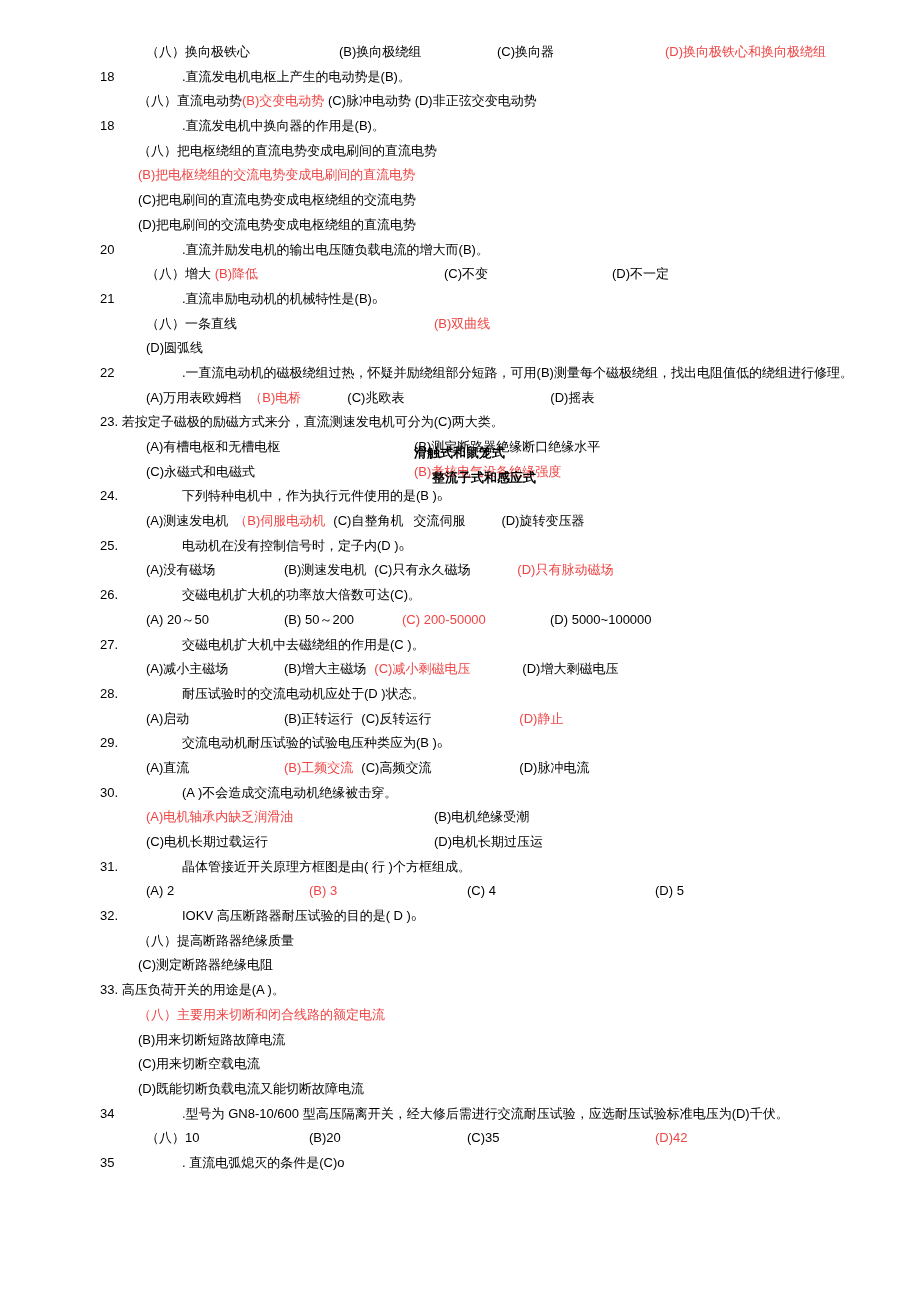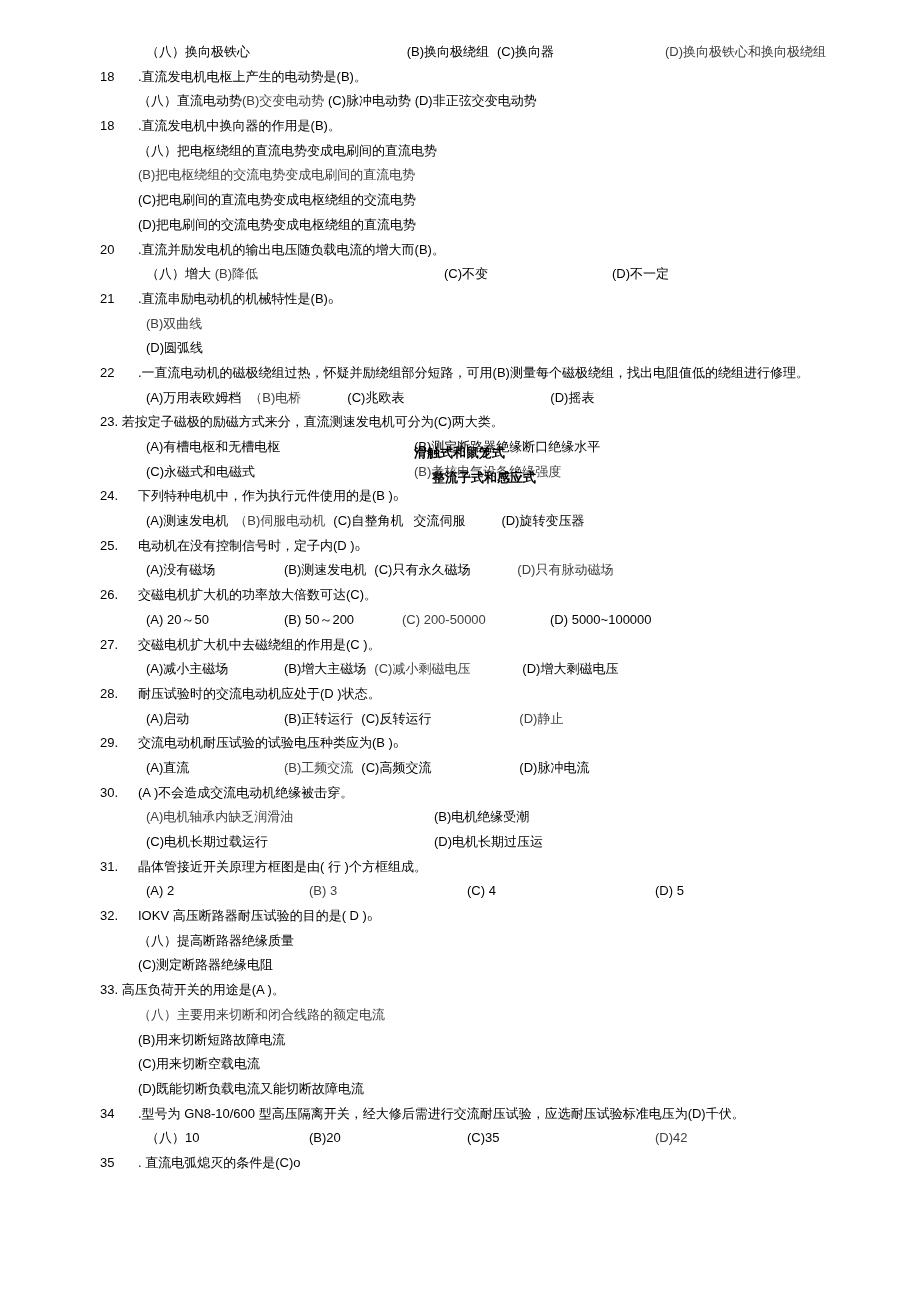--- a/index.html
+++ b/index.html
@@ -6,33 +6,33 @@
     font-family: "Microsoft YaHei", "SimSun", Arial, sans-serif;
     font-size: 13px;
     color: #000;
     background: #fff;
     margin: 0;
     padding: 40px 60px 40px 100px;
     width: 920px;
     box-sizing: border-box;
     line-height: 1.9;
   }
-  .row { display: flex; align-items: baseline; }
+  .row { display: flex; align-items: baseline; gap: 44px; }
   .num {
     width: 38px;
     flex-shrink: 0;
     text-align: left;
   }
   .content { flex: 1; }
   .sub { padding-left: 38px; }
   .opts { display: flex; flex-wrap: wrap; }
   .opt { flex: 0 0 auto; margin-left: 8px; }
-  .red { color: #404040; }
+  .red { color: #ef4444; }
   .w1 { width: 185px; }
-  .w2 { width: 150px; text-align: right; }
+  .w2 { width: 150px; }
   .w3 { width: 160px; }
   .w5 { width: 130px; }
   .w6 { width: 260px; }
   .w7 { width: 280px; }
   .overlay-wrap { position: relative; }
   .overlay { position: absolute; left: 0; top: 6px; font-weight: bold; }
 </style>
 </head>
 <body>
 
@@ -69,20 +69,21 @@
   <span class="opt" style="width:290px"><span>（八）增大 </span><span class="red">(B)降低</span></span>
   <span class="opt w3">(C)不变</span>
   <span class="opt">(D)不一定</span>
 </div>
 
 <div class="row">
   <span class="num">21</span>
   <span class="content">.直流串励电动机的机械特性是(B)₀</span>
 </div>
 <div class="sub opts">
+  <span class="opt w7">（八）一条直线</span>
   <span class="opt red">(B)双曲线</span>
 </div>
 <div class="sub opts">
   <span class="opt">(D)圆弧线</span>
 </div>
 
 <div class="row">
   <span class="num">22</span>
   <span class="content"> .一直流电动机的磁极绕组过热，怀疑并励绕组部分短路，可用(B)测量每个磁极绕组，找出电阻值低的绕组进行修理。</span>
 </div>

